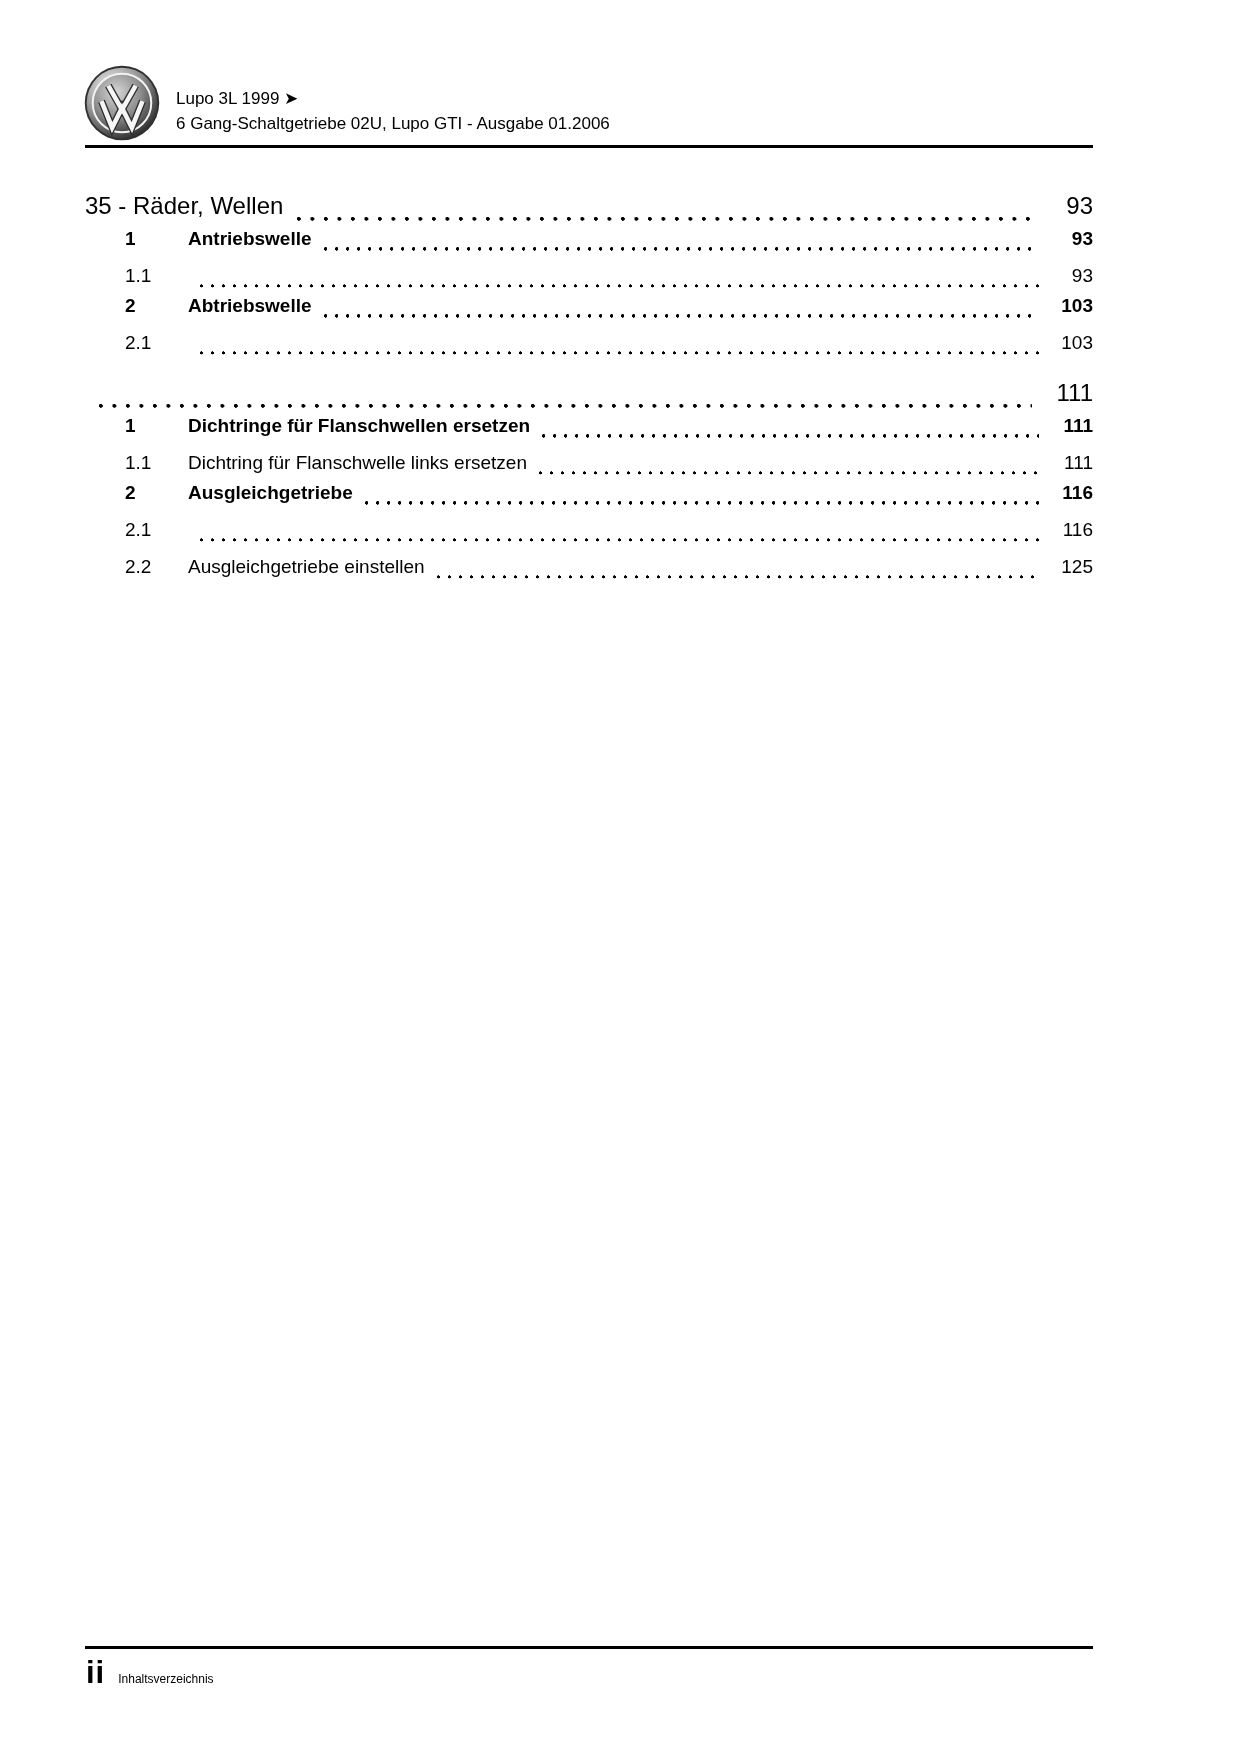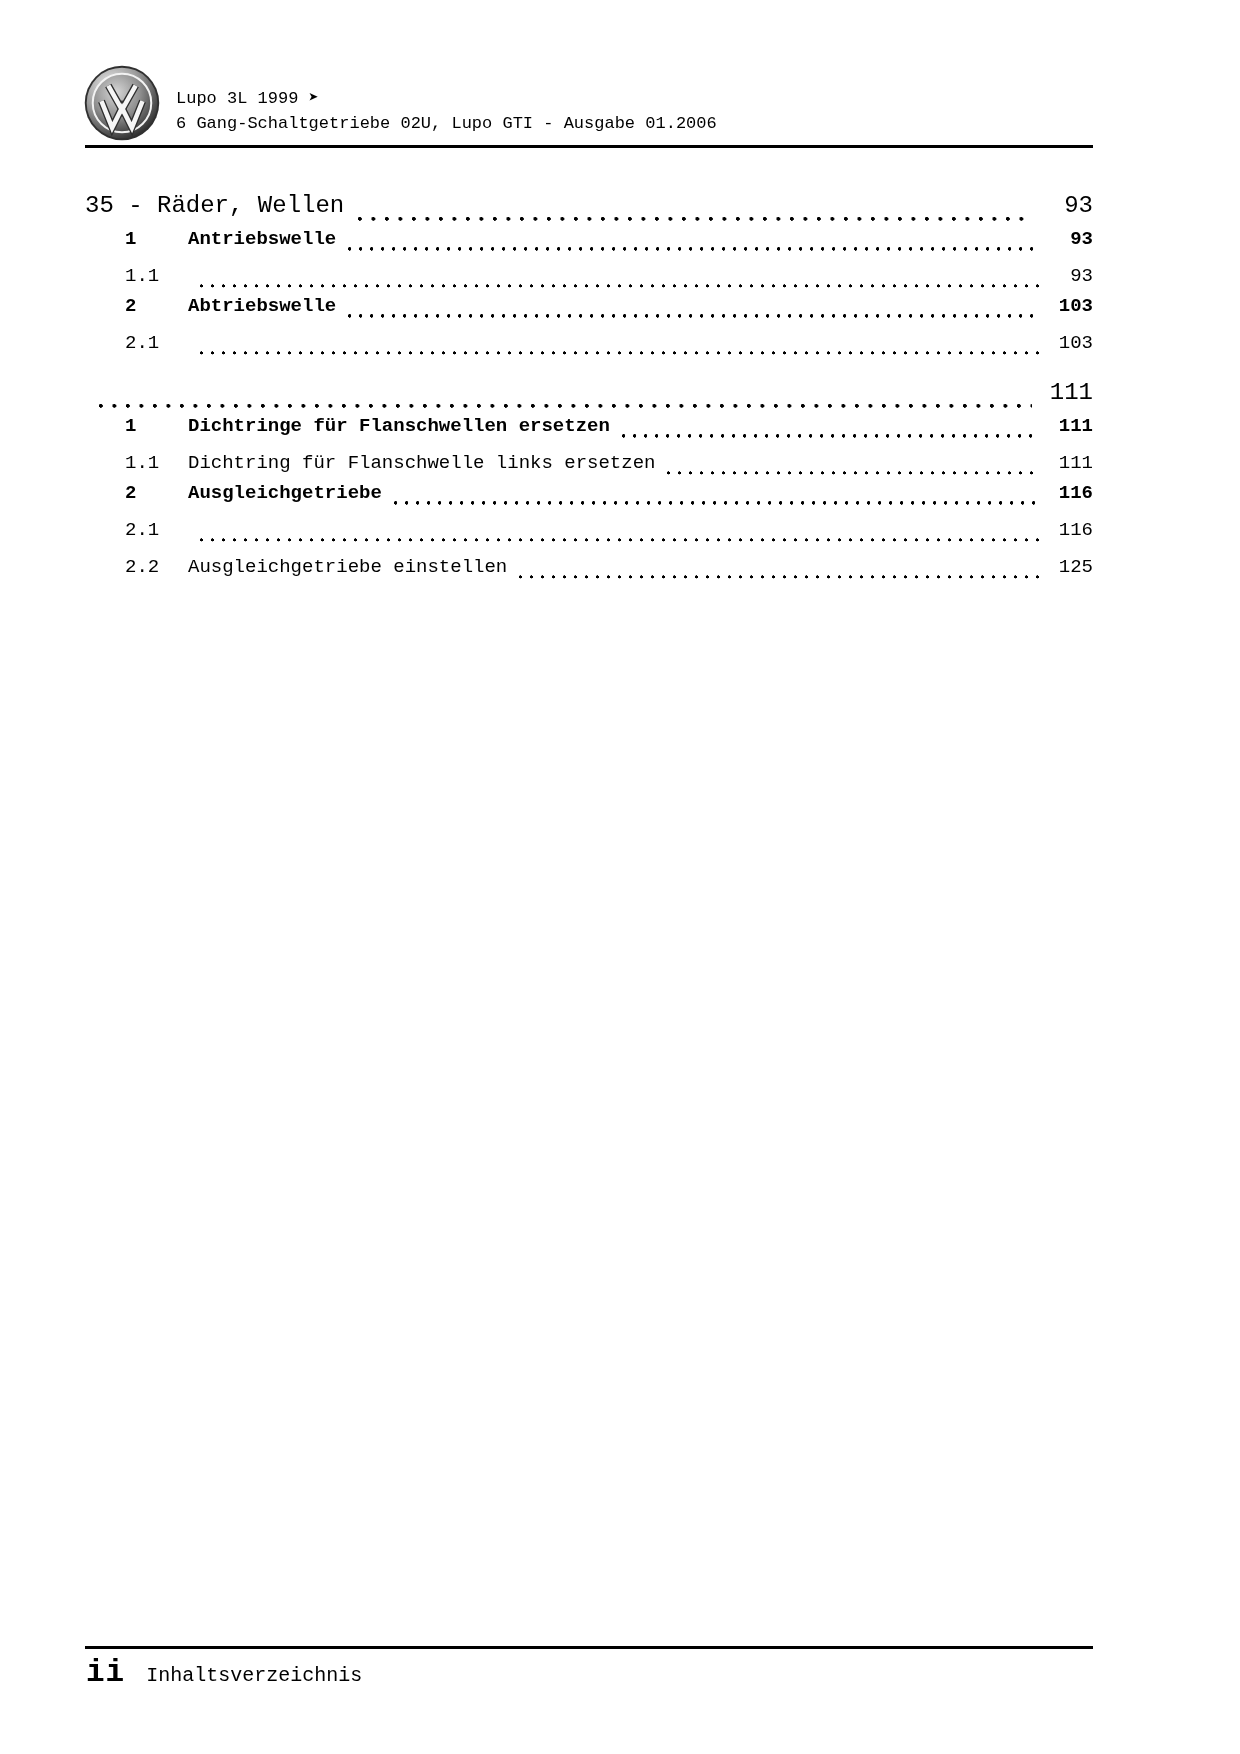--- a/index.html
+++ b/index.html
@@ -2,21 +2,21 @@
 <html lang="de"><head>
 <meta charset="utf-8">
 <style>
   html, body { margin: 0; padding: 0; background: #ffffff; }
   .page {
     position: relative;
     width: 1240px;
     height: 1754px;
     background: #ffffff;
     color: #000000;
-    font-family: Liberation Mono, monospace;
+    font-family: Liberation Sans, sans-serif;
     overflow: hidden;
   }
 
   
   .header { position: absolute; left: 84px; top: 64px; display: flex; }
   .logo { width: 76px; height: 78px; flex: none; }
   .logo svg { width: 100%; height: 100%; display: block; }
   .header-text { margin-left: 16px; padding-top: 22px; font-size: 17px; line-height: 25px; }
 
   .rule { position: absolute; left: 85px; width: 1008px; height: 3px; background: #000; }
@@ -53,23 +53,23 @@
   .entry-row.bold .leader {
     background-image: radial-gradient(circle at 1.6px 4.9px, #000 1.55px, transparent 1.95px);
   }
   .leader-lg {
     background-image: radial-gradient(circle at 1.8px 4.8px, #000 1.7px, transparent 2.1px);
     background-size: 13.5px 7px;
     margin: 0 5px 0 14px;
   }
 
   
-  .footer { position: absolute; left: 86px; top: 1654px; display: flex; align-items: baseline; gap: 21px; }
+  .footer { position: absolute; left: 86px; top: 1654px; display: flex; align-items: baseline; gap: 13px; }
   .roman { font-size: 31px; line-height: 37px; font-weight: 700; letter-spacing: 1px; }
-  .footer-label { font-size: 20px; }
+  .footer-label { font-size: 12px; }
 </style>
 </head>
 <body>
 
 <div class="page">
 
   <header class="header">
     <div class="logo">
       <svg viewBox="0 0 100 100" xmlns="http://www.w3.org/2000/svg" aria-hidden="true">
         <defs>

